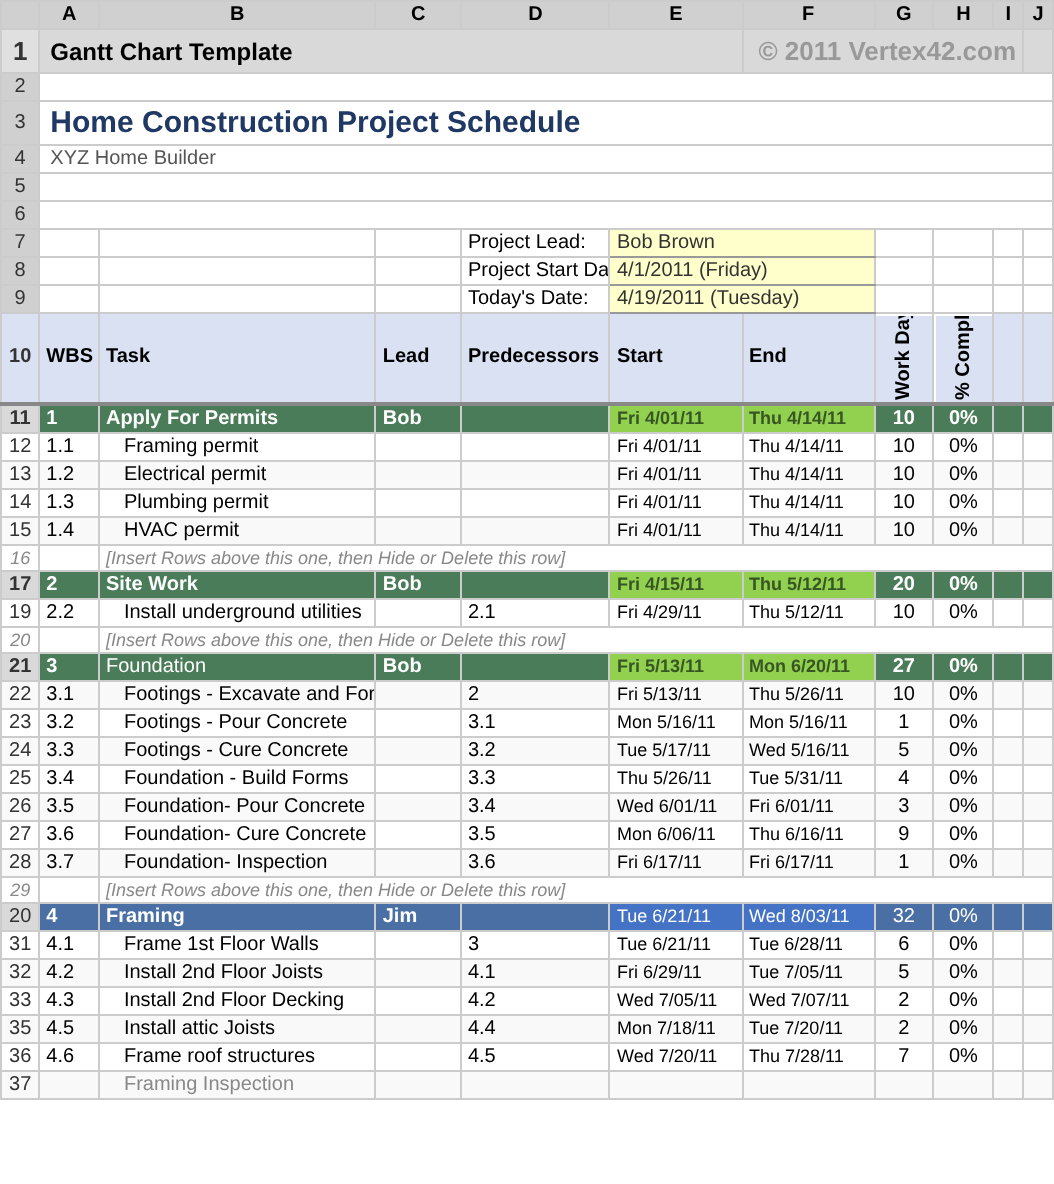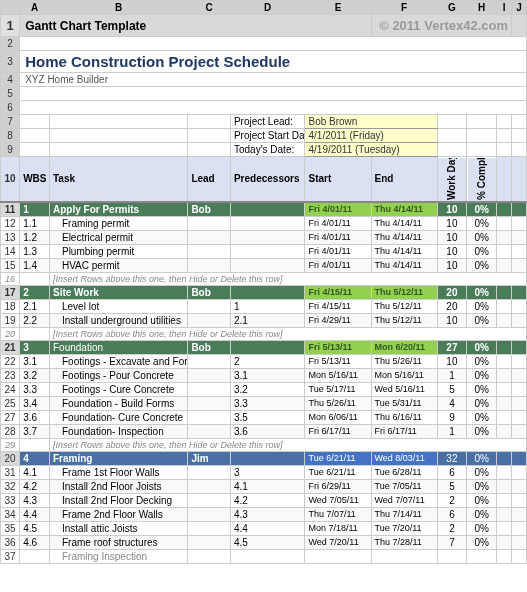--- a/index.html
+++ b/index.html
@@ -329,33 +329,20 @@
     <td style="background:#4a7c59; color:#fff; font-weight:bold;">Bob</td>
     <td style="background:#4a7c59; color:#fff;"></td>
     <td style="background:#92d050; color:#375623; font-size:9px;">Fri 4/15/11</td>
     <td style="background:#92d050; color:#375623; font-size:9px;">Thu 5/12/11</td>
     <td style="background:#4a7c59; color:#fff; text-align:center;">20</td>
     <td style="background:#4a7c59; color:#fff; text-align:center;">0%</td>
     <td style="background:#4a7c59;"></td>
     <td style="background:#4a7c59;"></td>
   </tr>
 
-  <tr class="data-row">
-    <td class="row-num">18</td>
-    <td>2.1</td>
-    <td class="indent">Level lot</td>
-    <td></td>
-    <td>1</td>
-    <td style="font-size:9px;">Fri 4/15/11</td>
-    <td style="font-size:9px;">Thu 5/12/11</td>
-    <td style="text-align:center;">20</td>
-    <td style="text-align:center;">0%</td>
-    <td></td>
-    <td></td>
-  </tr>
 
   <tr class="data-row">
     <td class="row-num">19</td>
     <td>2.2</td>
     <td class="indent">Install underground utilities</td>
     <td></td>
     <td>2.1</td>
     <td style="font-size:9px;">Fri 4/29/11</td>
     <td style="font-size:9px;">Thu 5/12/11</td>
     <td style="text-align:center;">10</td>
@@ -433,20 +420,33 @@
     <td></td>
     <td>3.3</td>
     <td style="font-size:9px;">Thu 5/26/11</td>
     <td style="font-size:9px;">Tue 5/31/11</td>
     <td style="text-align:center;">4</td>
     <td style="text-align:center;">0%</td>
     <td></td>
     <td></td>
   </tr>
 
+  <tr class="data-row">
+    <td class="row-num">26</td>
+    <td>3.5</td>
+    <td class="indent">Foundation- Pour Concrete</td>
+    <td></td>
+    <td>3.4</td>
+    <td style="font-size:9px;">Wed 6/01/11</td>
+    <td style="font-size:9px;">Fri 6/01/11</td>
+    <td style="text-align:center;">3</td>
+    <td style="text-align:center;">0%</td>
+    <td></td>
+    <td></td>
+  </tr>
 
   <tr class="data-row">
     <td class="row-num">27</td>
     <td>3.6</td>
     <td class="indent">Foundation- Cure Concrete</td>
     <td></td>
     <td>3.5</td>
     <td style="font-size:9px;">Mon 6/06/11</td>
     <td style="font-size:9px;">Thu 6/16/11</td>
     <td style="text-align:center;">9</td>
@@ -524,33 +524,20 @@
     <td></td>
     <td>4.2</td>
     <td style="font-size:9px;">Wed 7/05/11</td>
     <td style="font-size:9px;">Wed 7/07/11</td>
     <td style="text-align:center;">2</td>
     <td style="text-align:center;">0%</td>
     <td></td>
     <td></td>
   </tr>
 
-  <tr class="data-row">
-    <td class="row-num">34</td>
-    <td>4.4</td>
-    <td class="indent">Frame 2nd Floor Walls</td>
-    <td></td>
-    <td>4.3</td>
-    <td style="font-size:9px;">Thu 7/07/11</td>
-    <td style="font-size:9px;">Thu 7/14/11</td>
-    <td style="text-align:center;">6</td>
-    <td style="text-align:center;">0%</td>
-    <td></td>
-    <td></td>
-  </tr>
 
   <tr class="data-row">
     <td class="row-num">35</td>
     <td>4.5</td>
     <td class="indent">Install attic Joists</td>
     <td></td>
     <td>4.4</td>
     <td style="font-size:9px;">Mon 7/18/11</td>
     <td style="font-size:9px;">Tue 7/20/11</td>
     <td style="text-align:center;">2</td>

